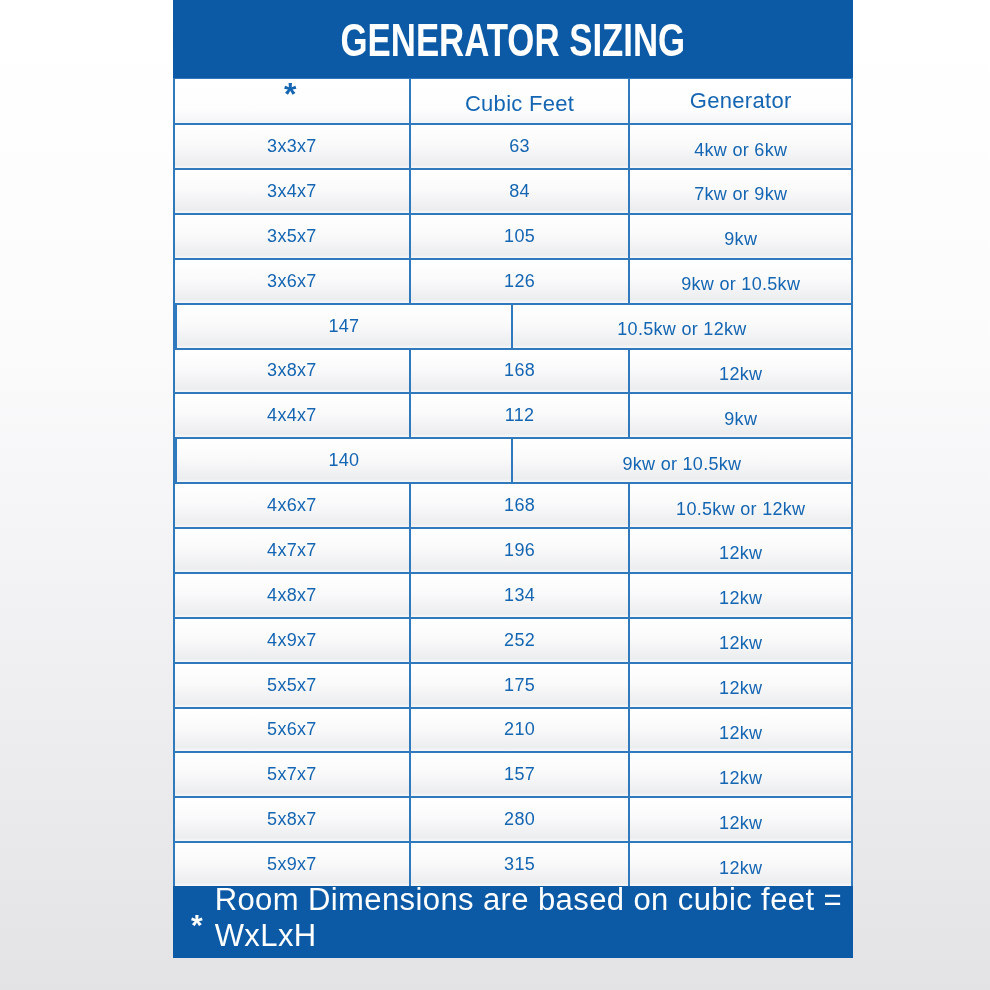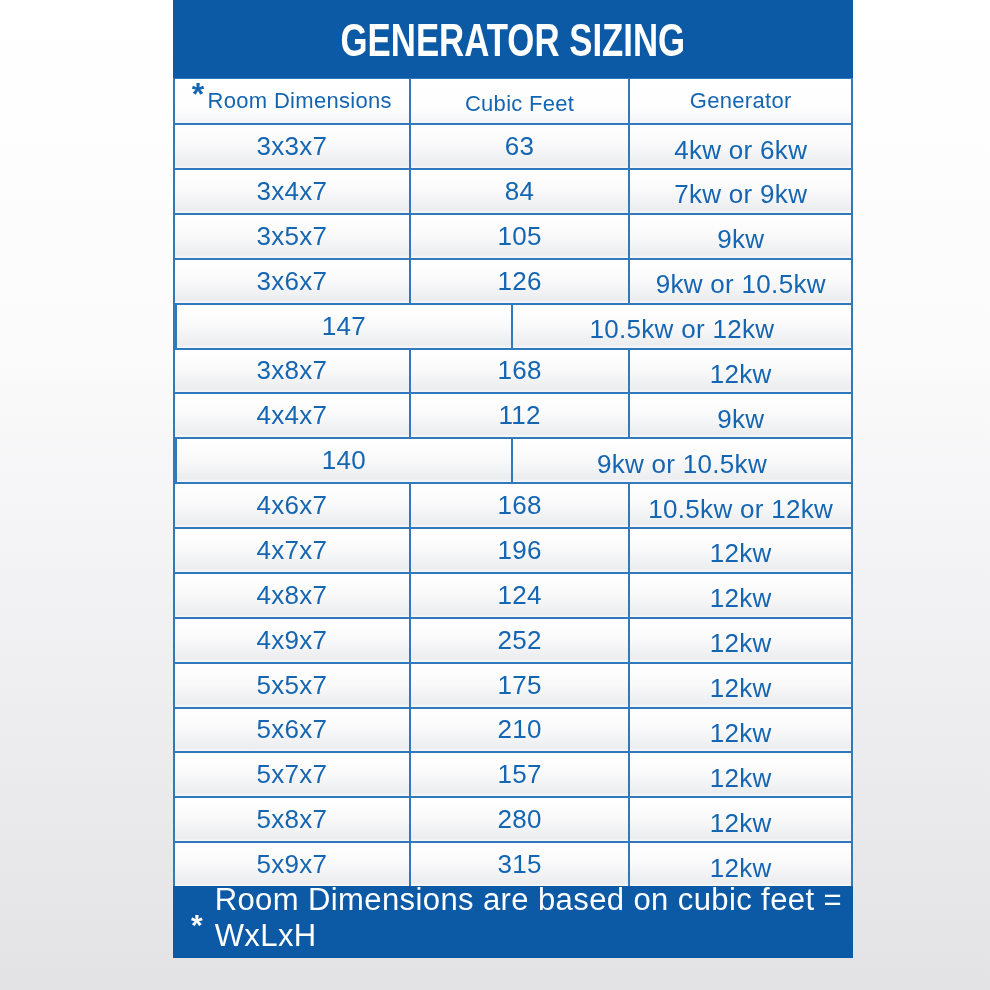--- a/index.html
+++ b/index.html
@@ -53,21 +53,21 @@
   .t-row.header-row {
     background: linear-gradient(180deg, #ffffff 0%, #fdfdfe 70%, #f3f4f5 100%);
     flex: 1.03 1 0;
   }
   .t-row + .t-row { border-top: 2px solid #2f79bc; }
   .t-cell {
     display: flex;
     align-items: center;
     justify-content: center;
     color: #1465b2;
-    font-size: 26px;
+    font-size: 18px;
     letter-spacing: 0.3px;
   }
   .col-room { flex: 249 0 0; }
   .col-cubic { flex: 232 0 0; border-left: 2px solid #2f79bc; }
   .col-gen  { flex: 235 0 0; border-left: 2px solid #2f79bc; padding-top: 7px; }
   .header-row .t-cell { font-size: 22px; padding-top: 0; }
   .header-row .col-cubic { padding-top: 6px; }
   .hdr-asterisk {
     font-size: 32px;
     font-weight: bold;
@@ -103,21 +103,20 @@
 <div class="panel">
 
   <div class="title-banner">
     <div class="title-text">GENERATOR SIZING</div>
   </div>
 
   <div class="sizing-table">
     <div class="t-row header-row">
       <div class="t-cell col-room">
         <span class="hdr-asterisk">*</span>
-        <span>Room Dimensions</span>
       </div>
       <div class="t-cell col-cubic">
         <span>Cubic Feet</span>
       </div>
       <div class="t-cell col-gen">
         <span>Generator</span>
       </div>
     </div>
 
   <div class="t-row">
@@ -163,21 +162,21 @@
         <div class="t-cell col-cubic">168</div>
         <div class="t-cell col-gen">10.5kw or 12kw</div>
       </div>
       <div class="t-row">
         <div class="t-cell col-room">4x7x7</div>
         <div class="t-cell col-cubic">196</div>
         <div class="t-cell col-gen">12kw</div>
       </div>
       <div class="t-row">
         <div class="t-cell col-room">4x8x7</div>
-        <div class="t-cell col-cubic">124</div>
+        <div class="t-cell col-cubic">134</div>
         <div class="t-cell col-gen">12kw</div>
       </div>
       <div class="t-row">
         <div class="t-cell col-room">4x9x7</div>
         <div class="t-cell col-cubic">252</div>
         <div class="t-cell col-gen">12kw</div>
       </div>
       <div class="t-row">
         <div class="t-cell col-room">5x5x7</div>
         <div class="t-cell col-cubic">175</div>

